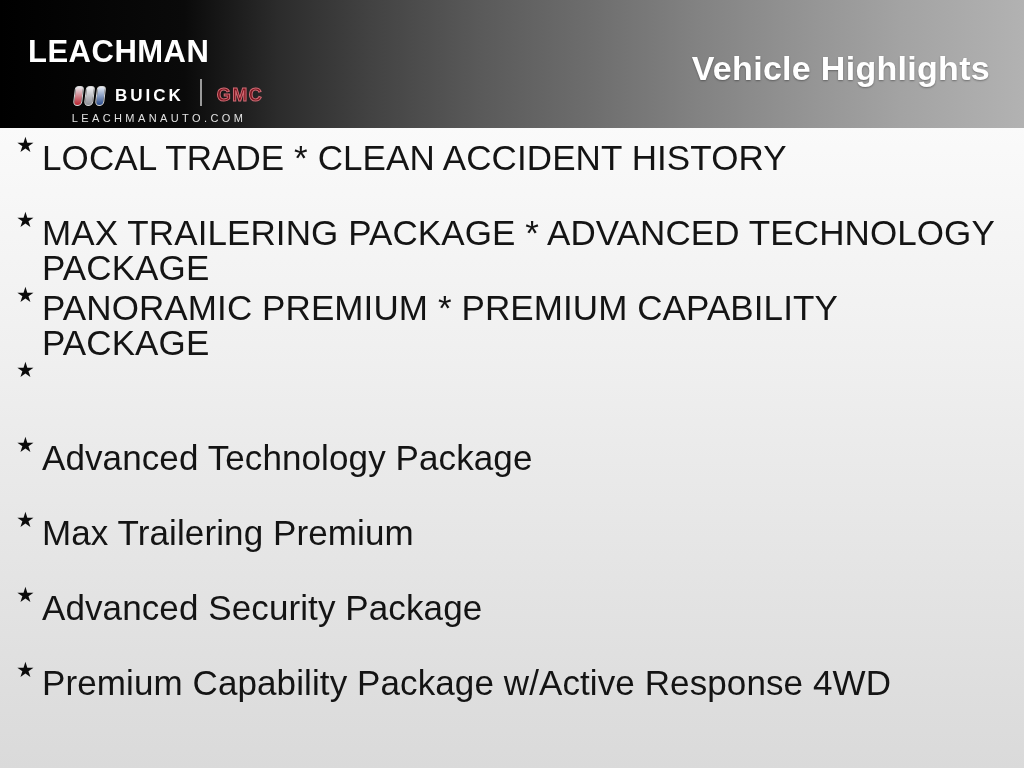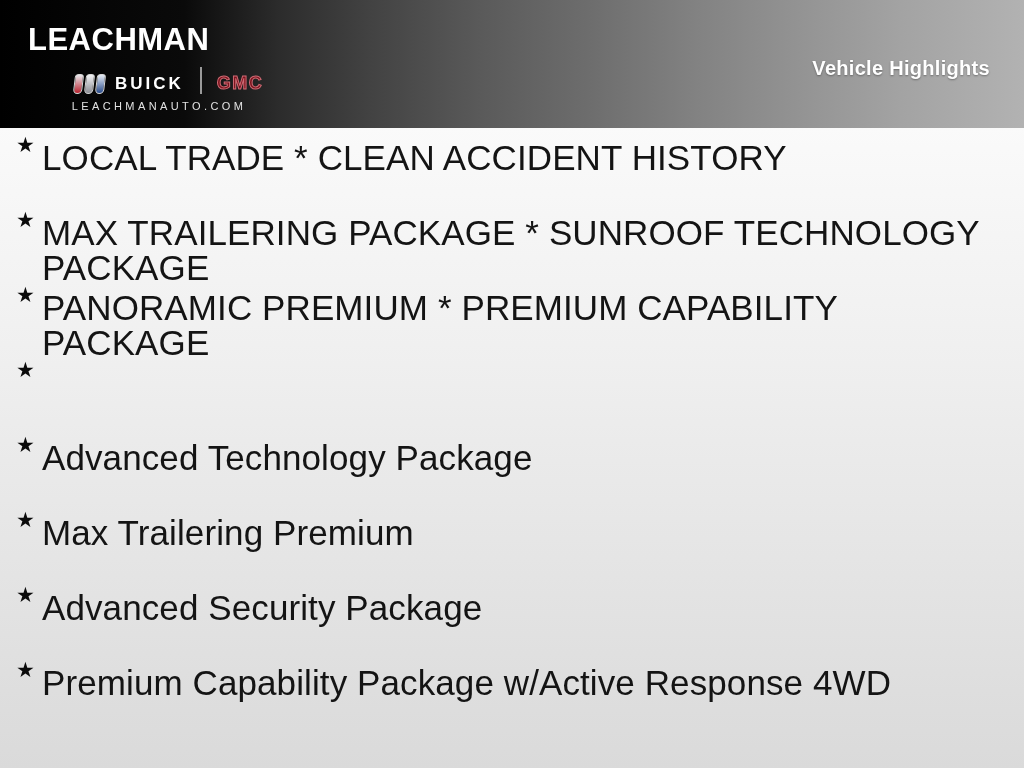--- a/index.html
+++ b/index.html
@@ -40,21 +40,21 @@
         #939393 78%,
         #a3a3a3 88%,
         #b2b2b2 100%);
     overflow: hidden;
   }
 
   
   #logo-block {
     position: absolute;
     left: 22px;
-    top: 4px;
+    top: 16px;
     width: 270px;
     height: 114px;
   }
   #wordmark {
     position: absolute;
     left: 6px;
     top: 9px;
     width: 262px;
     color: #ffffff;
     font-family: "Liberation Sans", sans-serif;
@@ -135,21 +135,21 @@
     white-space: nowrap;
   }
 
   #header-title {
     position: absolute;
     right: 34px;
     top: 52px;
     color: #ffffff;
     font-family: "Liberation Sans", sans-serif;
     font-weight: bold;
-    font-size: 20px;
+    font-size: 34px;
     line-height: 32px;
     letter-spacing: 0.3px;
     white-space: nowrap;
     text-shadow: 0 1px 2px rgba(0,0,0,0.35);
   }
 
   
   #highlights {
     position: absolute;
     left: 0;
@@ -211,21 +211,21 @@
     <div id="header-title">Vehicle Highlights</div>
   </div>
 
   <ul id="highlights">
       <li class="highlight-item">
         <span class="bullet-star">★</span>
         <span class="highlight-text">LOCAL TRADE * CLEAN ACCIDENT HISTORY</span>
       </li>
       <li class="highlight-item">
         <span class="bullet-star">★</span>
-        <span class="highlight-text">MAX TRAILERING PACKAGE * SUNROOF TECHNOLOGY PACKAGE</span>
+        <span class="highlight-text">MAX TRAILERING PACKAGE * ADVANCED TECHNOLOGY PACKAGE</span>
       </li>
       <li class="highlight-item">
         <span class="bullet-star">★</span>
         <span class="highlight-text">PANORAMIC PREMIUM * PREMIUM CAPABILITY PACKAGE</span>
       </li>
       <li class="highlight-item">
         <span class="bullet-star">★</span>
       </li>
       <li class="highlight-item">
         <span class="bullet-star">★</span>

